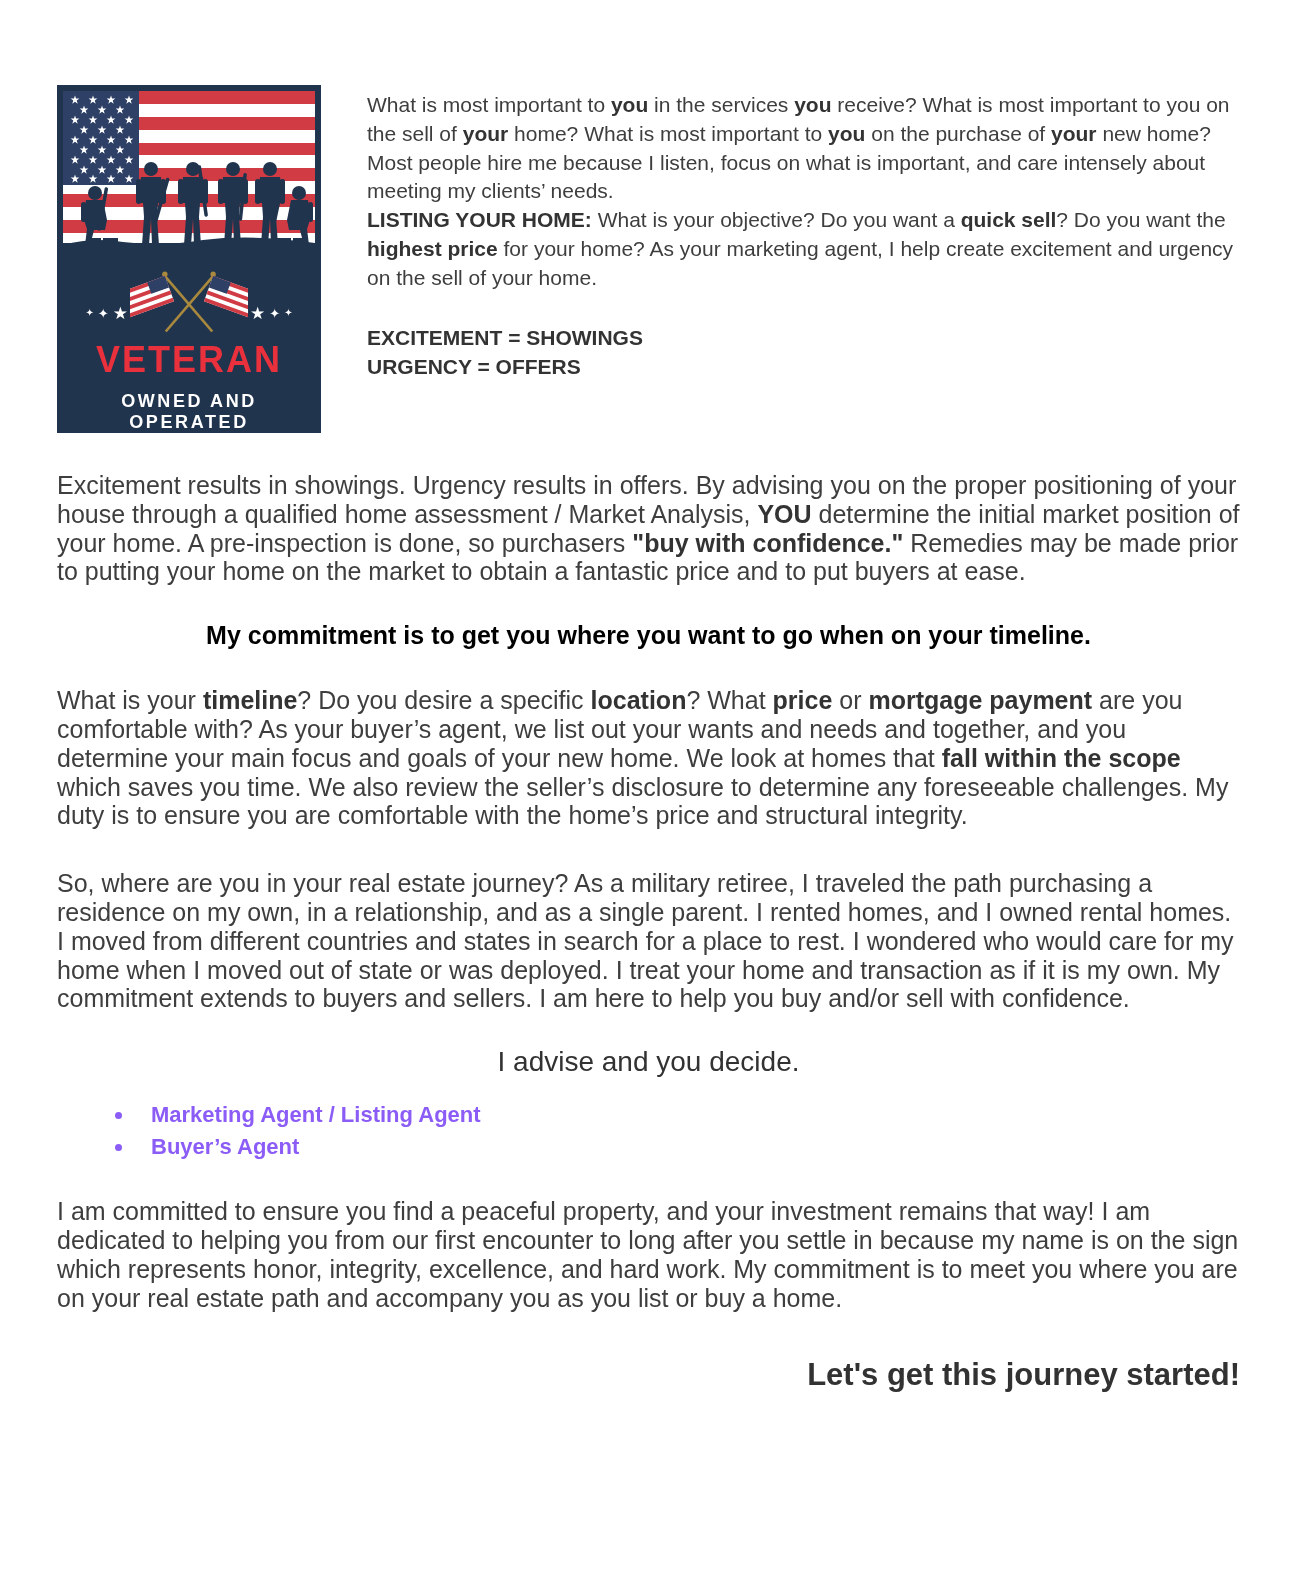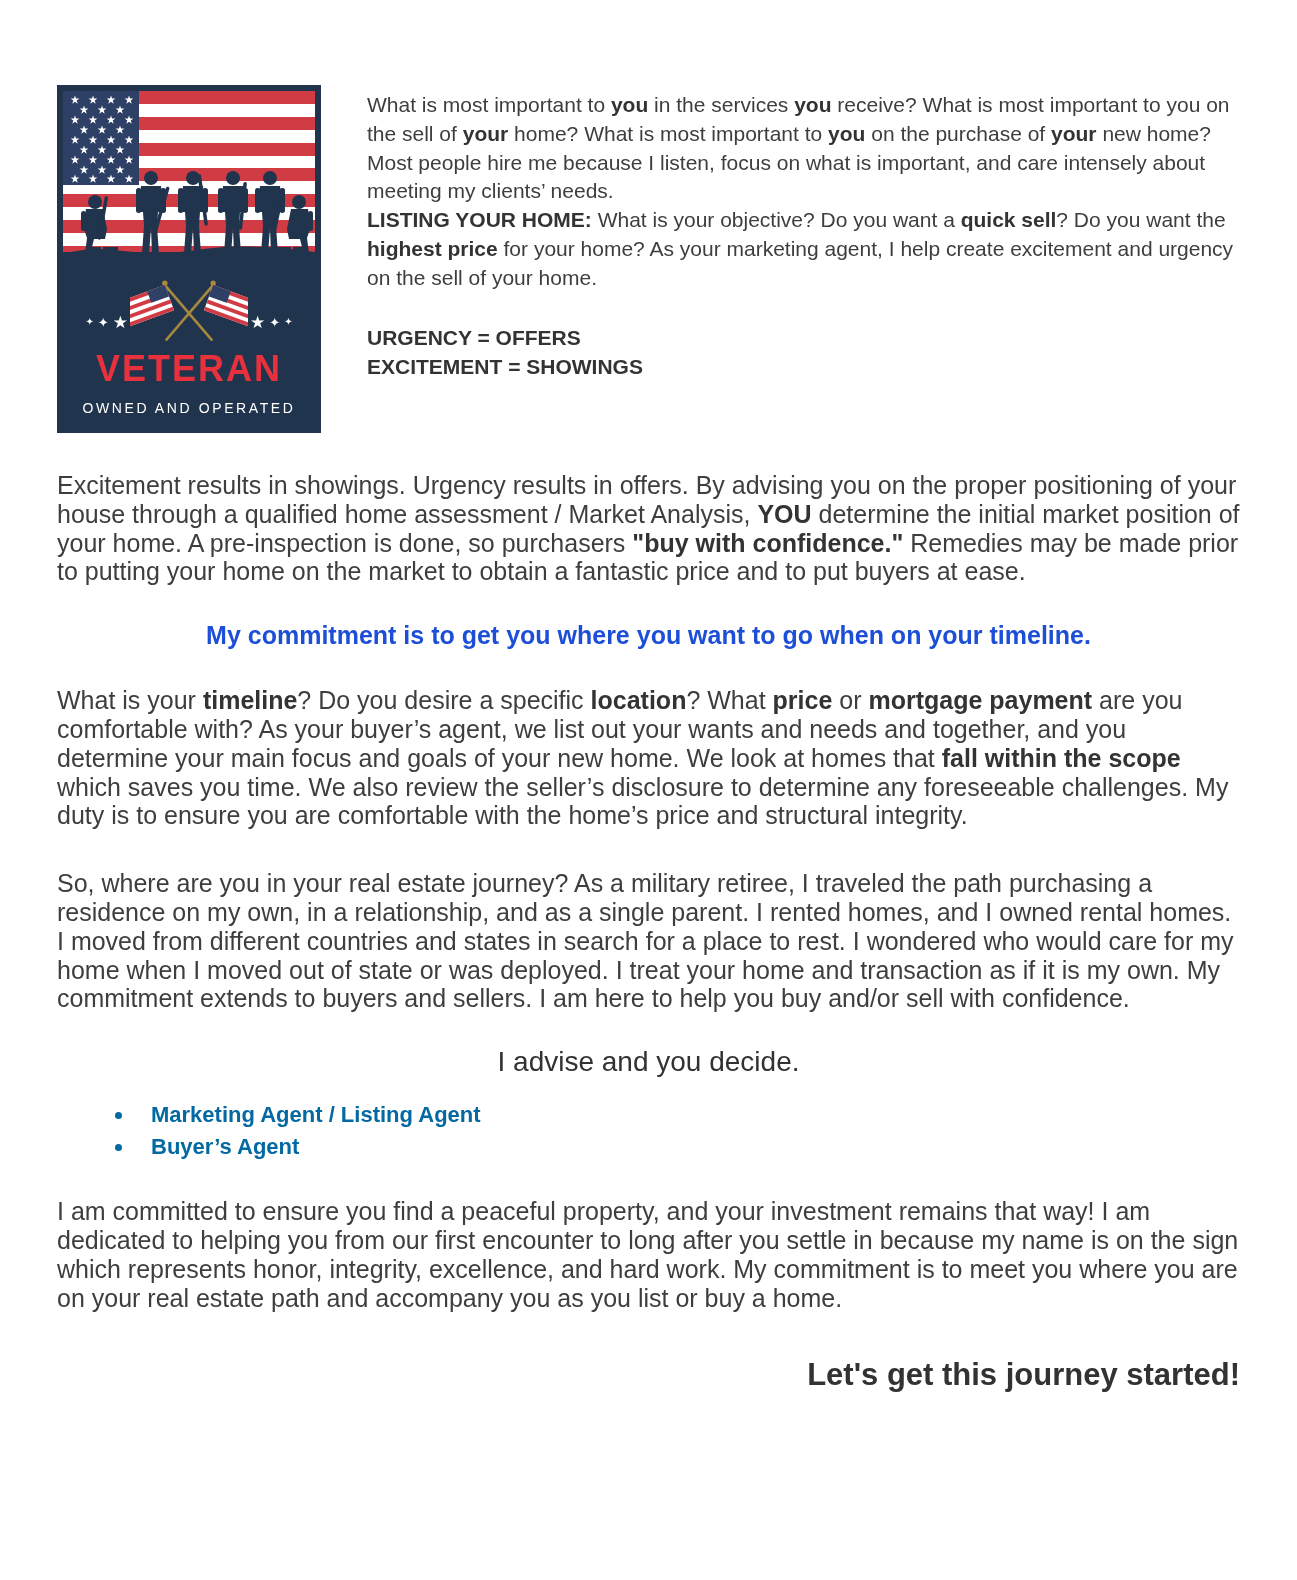--- a/index.html
+++ b/index.html
@@ -33,34 +33,34 @@
   .flags-row { margin-top:14px; display:flex; align-items:center; justify-content:center; width:100%; }
   .stars { color:#fff; white-space:nowrap; display:flex; align-items:center; gap:4px; margin-top:22px; }
   .stars span { line-height:1; }
   .st-sm { font-size:10px; } .st-md { font-size:13px; } .st-lg { font-size:17px; }
   .crossed-flags { width:118px; height:76px; margin:0 2px; }
   .veteran-title {
     margin-top:2px; color:#e8313c; font-weight:bold; font-size:36px;
     letter-spacing:2px; line-height:1;
   }
   .owned-subtitle {
-    margin-top:13px; color:#ffffff; font-weight:normal; font-size:14px;
+    margin-top:13px; color:#ffffff; font-weight:bold; font-size:18px;
     letter-spacing:2.6px; text-align:center;
   }
 
   
   .body-text { font-size:25px; line-height:28.8px; margin:0; }
   .p-excitement { margin-top:38px; }
-  .h-commitment { margin:34px 0 0; font-size:25px; line-height:1.2; color:#1d4ed8; text-align:center; font-weight:bold; }
+  .h-commitment { margin:34px 0 0; font-size:25px; line-height:1.2; color:#000000; text-align:center; font-weight:bold; }
   .p-timeline  { margin-top:36px; }
   .p-journey   { margin-top:39px; }
   .h-advise { margin:33px 0 0; font-size:28px; color:#323232; text-align:center; font-weight:normal; }
   .services-label { margin-top:36px; font-weight:bold; color:#333; font-size:22px; }
   .services-list { margin:22px 0 0; padding-left:78px; }
-  .services-list li { font-weight:bold; color:#0369a1; font-size:22px; line-height:29px; padding-left:16px; }
+  .services-list li { font-weight:bold; color:#8b5cf6; font-size:22px; line-height:29px; padding-left:16px; }
   .services-list li + li { margin-top:3px; }
   .p-committed { margin-top:36px; }
   .h-journey { margin:45px 0 0; font-size:31px; color:#323232; text-align:right; font-weight:bold; }
 </style>
 </head>
 <body>
 
 <div class="page">
 
   <div class="top-section">
@@ -183,22 +183,22 @@
         </div>
         <div class="veteran-title">VETERAN</div>
         <div class="owned-subtitle">OWNED AND OPERATED</div>
       </div>
     </div>
 
     <div class="intro-col">
       <p class="intro-p1"><span>What is most important to </span><b>you</b><span> in the services </span><b>you</b><span> receive? What is most important to you on the sell of </span><b>your</b><span> home? What is most important to </span><b>you</b><span> on the purchase of </span><b>your</b><span> new home? Most people hire me because I listen, focus on what is important, and care intensely about meeting my clients’ needs.</span></p>
       <p class="intro-p2"><b>LISTING YOUR HOME:</b><span> What is your objective? Do you want a </span><b>quick sell</b><span>? Do you want the </span><b>highest price</b><span> for your home? As your marketing agent, I help create excitement and urgency on the sell of your home.</span></p>
       <div class="slogan">
+        <div>EXCITEMENT = SHOWINGS</div>
         <div>URGENCY = OFFERS</div>
-        <div>EXCITEMENT = SHOWINGS</div>
       </div>
     </div>
   </div>
 
   <p class="body-text p-excitement"><span>Excitement results in showings. Urgency results in offers. By advising you on the proper positioning of your house through a qualified home assessment / Market Analysis, </span><b>YOU</b><span> determine the initial market position of your home. A pre-inspection is done, so purchasers </span><b>"buy with confidence."</b><span> Remedies may be made prior to putting your home on the market to obtain a fantastic price and to put buyers at ease.</span></p>
 
   <h2 class="h-commitment">My commitment is to get you where you want to go when on your timeline.</h2>
 
   <p class="body-text p-timeline"><span>What is your </span><b>timeline</b><span>? Do you desire a specific </span><b>location</b><span>? What </span><b>price</b><span> or </span><b>mortgage payment</b><span> are you comfortable with? As your buyer’s agent, we list out your wants and needs and together, and you determine your main focus and goals of your new home. We look at homes that </span><b>fall within the scope</b><span> which saves you time. We also review the seller’s disclosure to determine any foreseeable challenges. My duty is to ensure you are comfortable with the home’s price and structural integrity.</span></p>
 

